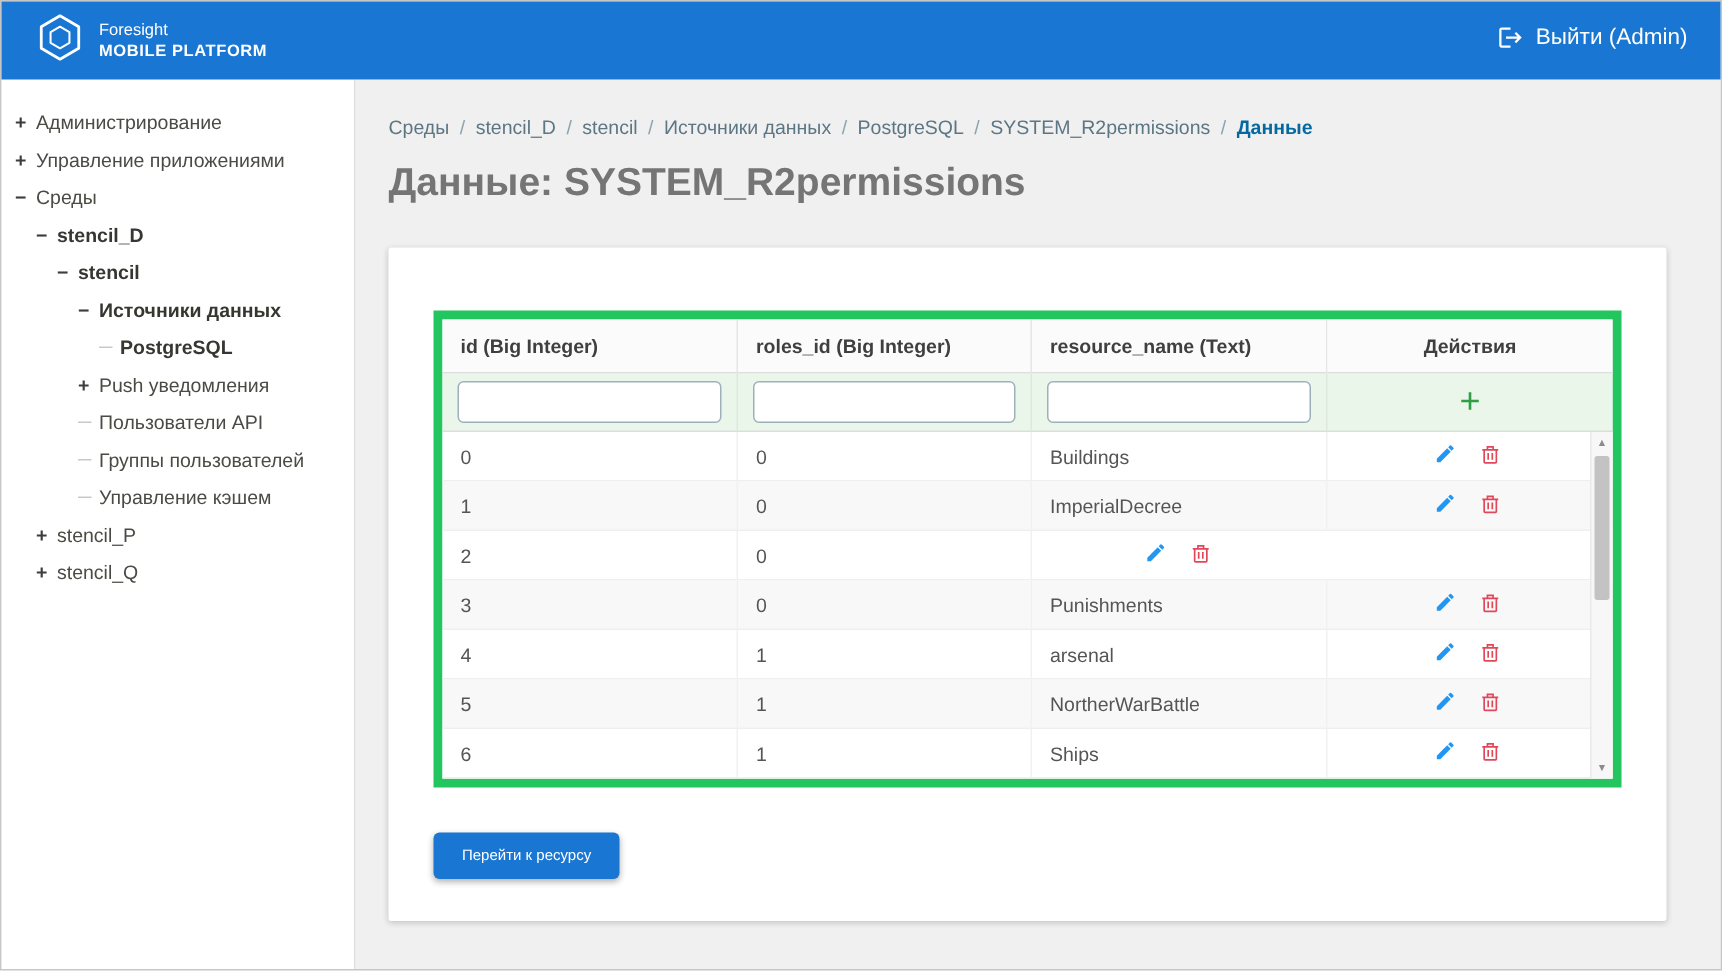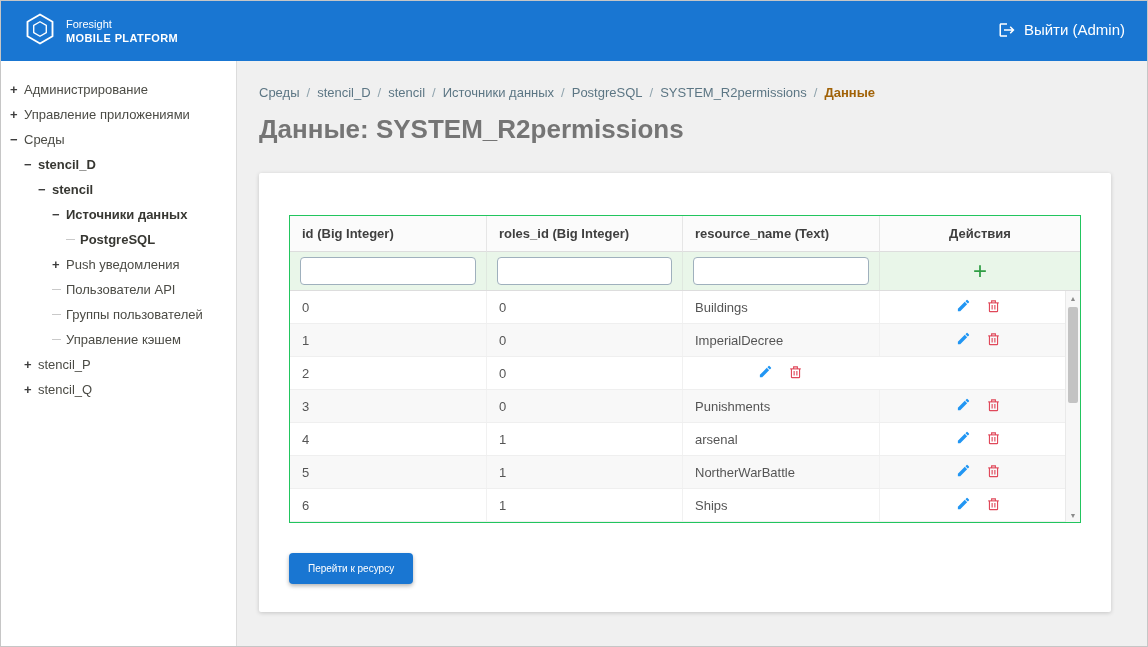--- a/index.html
+++ b/index.html
@@ -5,47 +5,47 @@
   * { margin:0; padding:0; box-sizing:border-box; }
   html, body { width:1148px; height:647px; }
   body {
     font-family:"Liberation Sans", sans-serif;
     background:#fff;
     display:flex; flex-direction:column;
     overflow:hidden;
     border:1px solid #c6c6c6;
   }
   
-  .header { position:relative; height:60px; background:#1976d2; color:#fff;
+  .header { position:relative; height:52px; background:#1976d2; color:#fff;
     display:flex; align-items:center; padding:0 22px; flex-shrink:0; }
   .logo { display:flex; align-items:center; gap:9px; cursor:pointer; z-index:1; }
   .logo-text { display:flex; flex-direction:column; line-height:1.3; }
   .logo-line1 { font-size:11px; }
   .logo-line2 { font-size:11px; font-weight:bold; letter-spacing:.4px; }
   .header-title { position:absolute; left:0; right:0; text-align:center; font-size:16px; }
   .logout { margin-left:auto; display:flex; align-items:flex-start; gap:8px; font-size:15px; cursor:pointer; z-index:1; }
   
   .content { flex:1; display:flex; overflow:hidden; }
   .sidebar { width:236px; flex-shrink:0; background:#fff; border-right:1px solid #dcdcdc;
     padding-top:16px; overflow:hidden; }
   .tree-item { display:flex; align-items:center; height:25px; font-size:13px; color:#4b4b45;
     cursor:pointer; white-space:nowrap; }
   .tree-item.bold { font-weight:bold; color:#373732; }
   .expander { display:inline-block; width:14px; flex-shrink:0; font-weight:bold; color:#3d3d3d; }
   .dash { display:inline-block; width:9px; height:1px; background:#c9c9c9; margin-right:5px; flex-shrink:0; }
   .main { flex:1; background:#f0f0f0; padding:24px 36px 0 22px; overflow:hidden; }
   .breadcrumb { font-size:13px; color:#5c7684; }
   .crumb { cursor:pointer; }
-  .crumb.last { font-weight:bold; color:#a16207; cursor:default; }
+  .crumb.last { font-weight:bold; color:#0369a1; cursor:default; }
   .sep { margin:0 7px; color:#8fa3ad; }
   .page-title { margin-top:14px; font-size:26px; font-weight:700; color:#757575; }
   .card { margin-top:28px; background:#fff; border-radius:2px;
     box-shadow:0 1px 4px rgba(0,0,0,.18); padding:42px 30px 28px; }
   
-  .data-table { border:1px solid #22c55e; --cols:197px 196px 197px 1fr; }
+  .data-table { border:6px solid #22c55e; --cols:197px 196px 197px 1fr; }
   .trow { display:grid; grid-template-columns:var(--cols); }
   .thead .cell { padding:10px 12px; font-size:13px; font-weight:bold; color:#3f3f3f;
     border-right:1px solid #e6e6e6; border-bottom:1px solid #ddd; background:#fbfbfb; }
   .thead .cell:last-child { border-right:none; text-align:center; }
   .filter-row { background:#e9f6e9; border-bottom:1px solid #ddd; }
   .filter-cell { padding:5px 10px; border-right:1px solid #dfe8df; display:flex; align-items:center; }
   .filter-cell:last-child { border-right:none; justify-content:center; }
   .filter-cell input { width:100%; height:28px; border:1px solid #9fb0bd; border-radius:4px;
     padding:0 8px; font-size:13px; font-family:inherit; outline:none; background:#fff; }
   .plus-btn { color:#2f9e44; font-size:24px; line-height:20px; cursor:pointer; }

